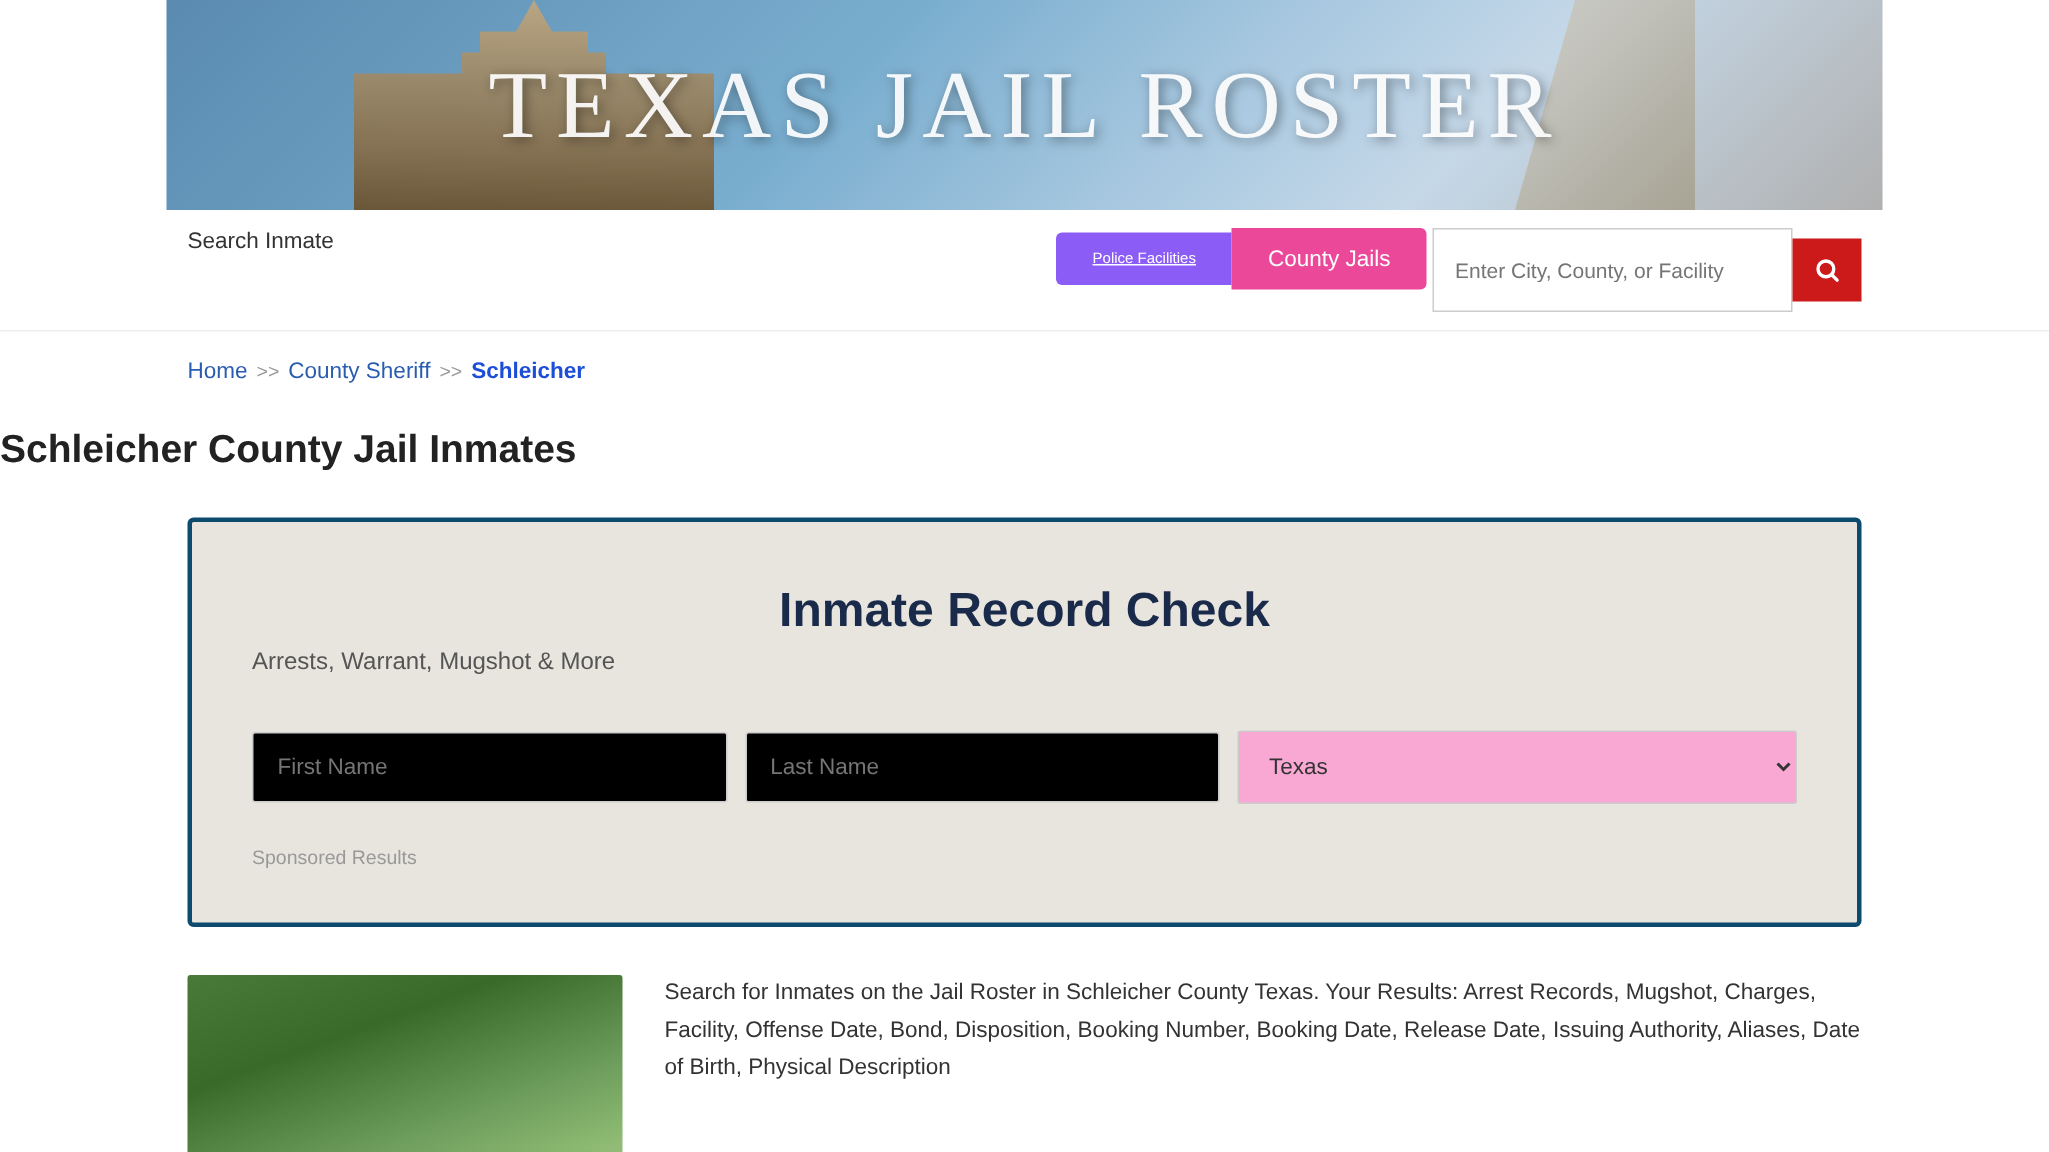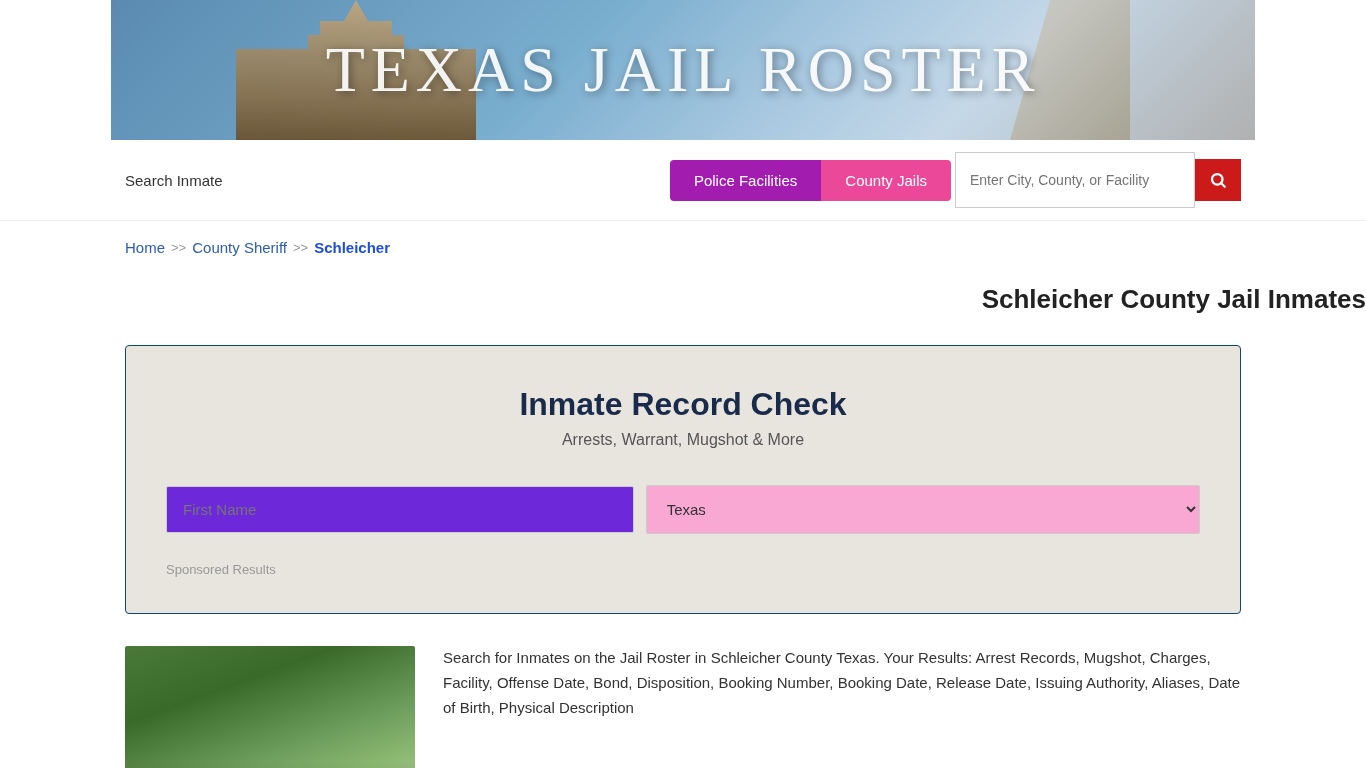--- a/index.html
+++ b/index.html
@@ -51,45 +51,46 @@
       opacity: 0.7;
       clip-path: polygon(60% 0%, 100% 0%, 100% 100%, 40% 100%);
     }
 
     
     .nav-bar {
       width: 1366px;
       max-width: 100%;
       margin: 0 auto;
       display: flex;
-      align-items: center;
+      align-items: flex-start;
       padding: 12px 125px;
       border-bottom: 1px solid #eee;
     }
 
     .nav-bar .search-inmate-label {
       font-size: 15px;
       color: #333;
       margin-right: auto;
     }
 
     .nav-buttons {
       display: flex;
       align-items: center;
       gap: 0;
     }
 
     .nav-btn-police {
-      background: #a21caf;
+      background: #8b5cf6;
       color: #fff;
       border: none;
       padding: 12px 24px;
-      font-size: 15px;
+      font-size: 10px;
       cursor: pointer;
       border-radius: 4px 0 0 4px;
+      text-decoration: underline;
     }
 
     .nav-btn-county {
       background: #ec4899;
       color: #fff;
       border: none;
       padding: 12px 24px;
       font-size: 15px;
       cursor: pointer;
       border-radius: 0 4px 4px 0;
@@ -145,67 +146,67 @@
       font-size: 13px;
     }
 
     .breadcrumb .current {
       font-weight: bold;
       color: #1d4ed8;
     }
 
     
     .page-title {
-      text-align: right;
+      text-align: left;
       font-size: 26px;
       font-weight: bold;
       color: #222;
       padding: 16px 0 30px;
     }
 
     
     .record-check-box {
       width: 1120px;
       max-width: calc(100% - 250px);
       margin: 0 auto;
       background: #e8e5de;
-      border: 1px solid #0c4a6e;
+      border: 3px solid #0c4a6e;
       border-radius: 4px;
       padding: 40px 40px 36px;
     }
 
     .record-check-title {
       text-align: center;
       font-size: 32px;
       font-weight: bold;
       color: #1a2a4a;
       margin-bottom: 8px;
     }
 
     .record-check-subtitle {
-      text-align: center;
+      text-align: left;
       font-size: 16px;
       color: #555;
       margin-bottom: 36px;
     }
 
     .search-form-row {
       display: flex;
       align-items: center;
       gap: 12px;
       margin-bottom: 28px;
     }
 
     .search-form-input {
       flex: 1;
       padding: 14px 16px;
       font-size: 15px;
       border: 1px solid #ccc;
       border-radius: 2px;
-      background: #6d28d9;
+      background: #000000;
       outline: none;
       color: #aaa;
     }
 
     .search-form-select {
       flex: 1.2;
       padding: 14px 16px;
       font-size: 15px;
       border: 1px solid #ccc;
       border-radius: 2px;
@@ -306,20 +307,21 @@
   <span class="current">Schleicher</span>
 </div>
 
 <div class="page-title">Schleicher County Jail Inmates</div>
 
 <div class="record-check-box">
   <div class="record-check-title">Inmate Record Check</div>
   <div class="record-check-subtitle">Arrests, Warrant, Mugshot &amp; More</div>
   <div class="search-form-row">
     <input class="search-form-input" type="text" placeholder="First Name" style="">
+    <input class="search-form-input" type="text" placeholder="Last Name" style="">
     <select class="search-form-select">
     <option value="Alabama">Alabama</option><option value="Alaska">Alaska</option><option value="Arizona">Arizona</option><option value="Arkansas">Arkansas</option><option value="California">California</option><option value="Colorado">Colorado</option><option value="Connecticut">Connecticut</option><option value="Delaware">Delaware</option><option value="Florida">Florida</option><option value="Georgia">Georgia</option><option value="Hawaii">Hawaii</option><option value="Idaho">Idaho</option><option value="Illinois">Illinois</option><option value="Indiana">Indiana</option><option value="Iowa">Iowa</option><option value="Kansas">Kansas</option><option value="Kentucky">Kentucky</option><option value="Louisiana">Louisiana</option><option value="Maine">Maine</option><option value="Maryland">Maryland</option><option value="Massachusetts">Massachusetts</option><option value="Michigan">Michigan</option><option value="Minnesota">Minnesota</option><option value="Mississippi">Mississippi</option><option value="Missouri">Missouri</option><option value="Montana">Montana</option><option value="Nebraska">Nebraska</option><option value="Nevada">Nevada</option><option value="New Hampshire">New Hampshire</option><option value="New Jersey">New Jersey</option><option value="New Mexico">New Mexico</option><option value="New York">New York</option><option value="North Carolina">North Carolina</option><option value="North Dakota">North Dakota</option><option value="Ohio">Ohio</option><option value="Oklahoma">Oklahoma</option><option value="Oregon">Oregon</option><option value="Pennsylvania">Pennsylvania</option><option value="Rhode Island">Rhode Island</option><option value="South Carolina">South Carolina</option><option value="South Dakota">South Dakota</option><option value="Tennessee">Tennessee</option><option value="Texas" selected="">Texas</option><option value="Utah">Utah</option><option value="Vermont">Vermont</option><option value="Virginia">Virginia</option><option value="Washington">Washington</option><option value="West Virginia">West Virginia</option><option value="Wisconsin">Wisconsin</option><option value="Wyoming">Wyoming</option></select>
   </div>
   <div class="sponsored-label">Sponsored Results</div>
 </div>
 
 <div class="bottom-section">
   <div class="bottom-image"></div>
   <p class="bottom-text">Search for Inmates on the Jail Roster in Schleicher County Texas. Your Results: Arrest Records, Mugshot, Charges, Facility, Offense Date, Bond, Disposition, Booking Number, Booking Date, Release Date, Issuing Authority, Aliases, Date of Birth, Physical Description</p>
 </div>

